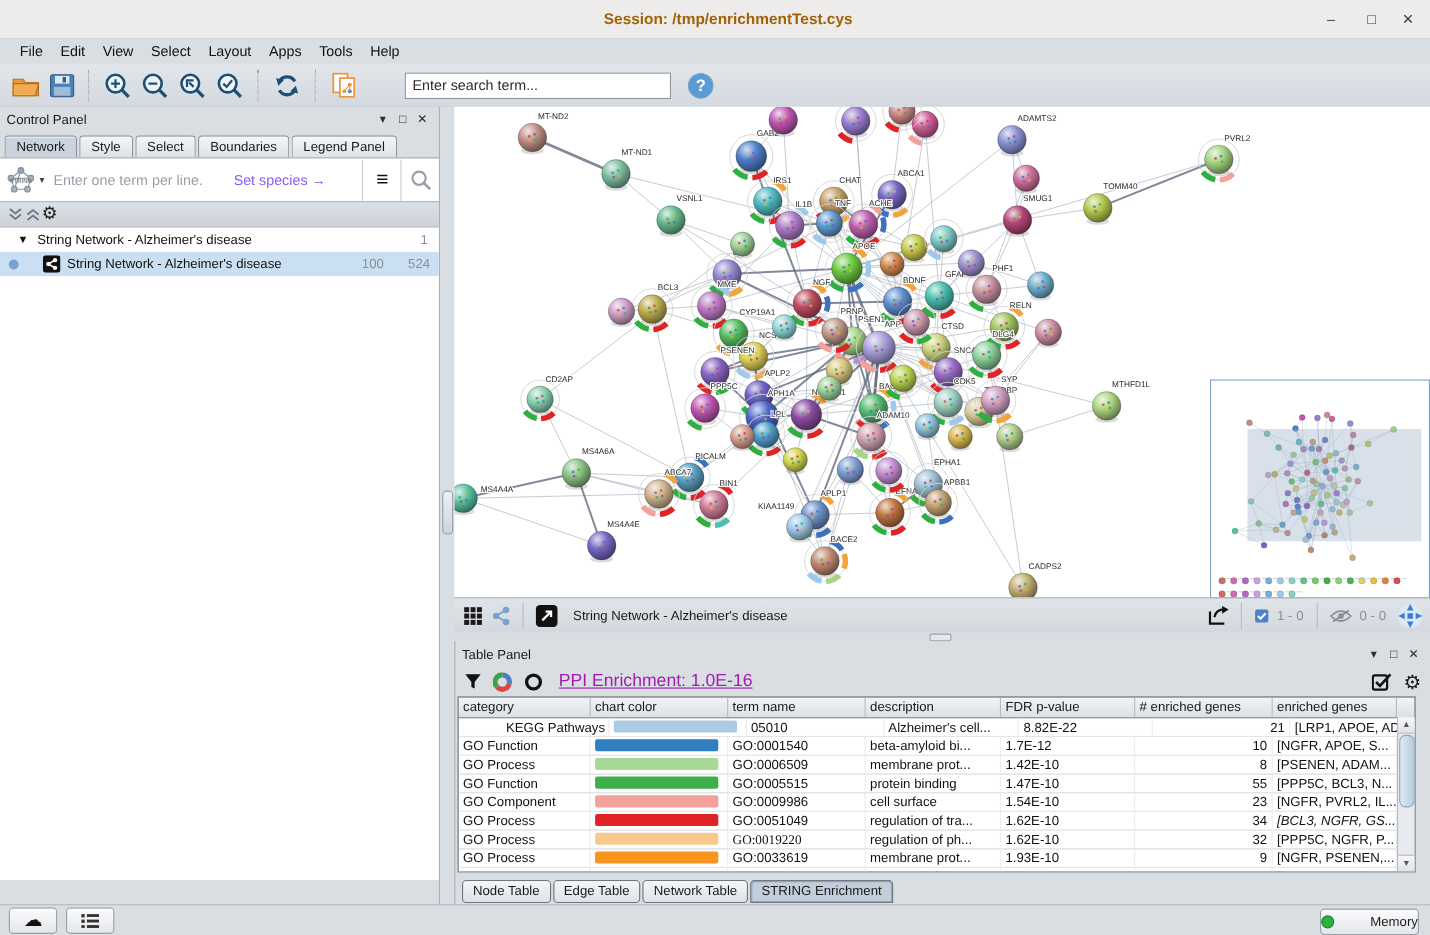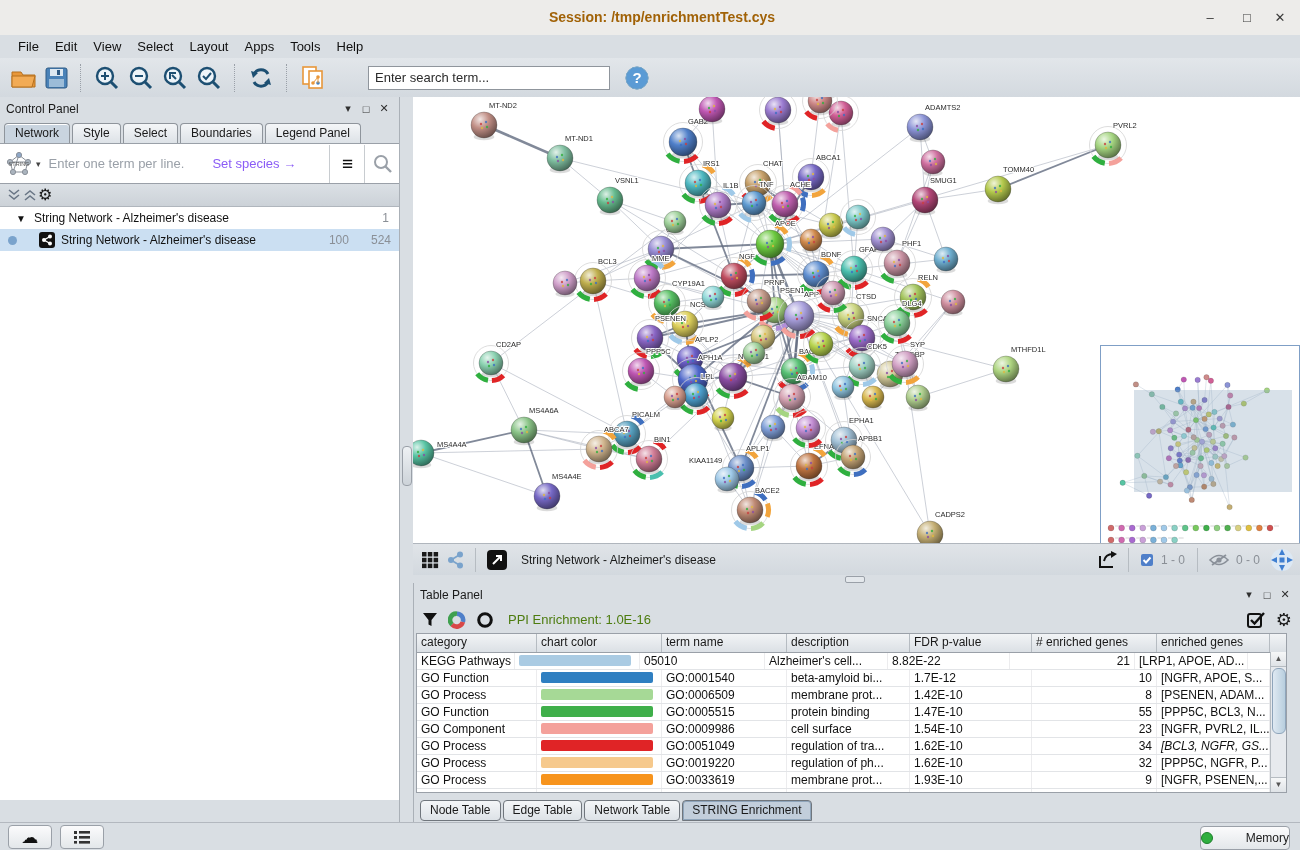--- a/index.html
+++ b/index.html
@@ -53,21 +53,21 @@
   .nt-sep{width:1px;height:24px;border-left:1px solid #b6bcc2;margin:0 6px;}
   .cnt{color:#8a8f96;font-size:12px;margin:0 6px 0 3px;}
   
   #v-split{left:400px;top:97px;width:13px;height:725px;background:#d9dee3;}
   #v-handle{left:2px;top:349px;width:8px;height:38px;border:1px solid #9aa0a8;border-radius:4px;background:linear-gradient(#eef1f4,#cdd3d9);}
   #h-split{left:413px;top:575px;width:887px;height:8px;background:#d9dee3;}
   #h-handle{left:432px;top:1px;width:18px;height:5px;border:1px solid #9aa0a8;border-radius:2px;background:#e4e8ec;}
   
   #table-panel{left:413px;top:583px;width:887px;height:239px;background:#d9dee3;border-left:1px solid #aab0b7;box-sizing:border-box;}
   #tp-toolbar{height:27px;display:flex;align-items:center;padding:0 8px;gap:10px;}
-  #ppi-label{font-size:13px;color:#4d7c0f;margin-left:4px;flex:1;}
+  #ppi-label{font-size:16px;color:#a21caf;margin-left:4px;flex:1;text-decoration:underline;}
   #enrich-table{margin-left:2px;width:869px;background:#737373;border:1px solid #9aa0a8;height:158px;overflow:hidden;position:relative;}
   .thead{display:flex;height:18px;background:linear-gradient(#f2f4f6,#dbe0e5);border-bottom:1px solid #9aa0a8;}
   .th{font-size:12px;color:#1a1a1a;padding:1px 4px;border-right:1px solid #b6bcc2;box-sizing:border-box;overflow:hidden;white-space:nowrap;}
   .trow{display:flex;height:16px;border-bottom:1px solid #e2e4e7;background:#fff;}
   .td{font-size:12px;padding:0 4px;border-right:1px solid #ececee;box-sizing:border-box;overflow:hidden;white-space:nowrap;line-height:16px;}
   .td.num{text-align:right;}
   .swatch{margin-top:2px;height:11px;width:112px;border-radius:2px;}
   #tp-scroll{position:absolute;right:0;top:18px;width:15px;height:140px;background:#e7eaee;border-left:1px solid #b6bcc2;}
   .sc-btn{height:14px;text-align:center;font-size:8px;color:#555;line-height:14px;background:linear-gradient(#f6f7f8,#dfe3e7);border-bottom:1px solid #b6bcc2;}
   .sc-btn.bottom{position:absolute;bottom:0;width:100%;border-top:1px solid #b6bcc2;border-bottom:none;}
@@ -2230,21 +2230,21 @@
         <div class="th" style="width: 120px;">category</div>
         <div class="th" style="width: 125px;">chart color</div>
         <div class="th" style="width: 125px;">term name</div>
         <div class="th" style="width: 123px;">description</div>
         <div class="th" style="width: 122px;">FDR p-value</div>
         <div class="th" style="width: 125px;"># enriched genes</div>
         <div class="th" style="width: 113px;">enriched genes</div>
       </div>
     <div id="tbody">
         <div class="trow">
-          <div class="td" style="width: 98px;">KEGG Pathways</div>
+          <div class="td" style="width: 98px; margin-left: 39px;">KEGG Pathways</div>
           <div class="td" style="width: 125px;">
             <div class="swatch" style="background: rgb(170, 203, 227);"></div>
           </div>
           <div class="td" style="width: 125px;">05010</div>
           <div class="td" style="width: 123px;">Alzheimer's cell...</div>
           <div class="td" style="width: 122px;">8.82E-22</div>
           <div class="td num" style="width: 125px;">21</div>
           <div class="td" style="width: 113px;">[LRP1, APOE, AD...</div>
         </div>
         <div class="trow">
@@ -2300,21 +2300,21 @@
           <div class="td" style="width: 123px;">regulation of tra...</div>
           <div class="td" style="width: 122px;">1.62E-10</div>
           <div class="td num" style="width: 125px;">34</div>
           <div class="td" style="width: 113px; font-style: italic;">[BCL3, NGFR, GS...</div>
         </div>
         <div class="trow">
           <div class="td" style="width: 120px;">GO Process</div>
           <div class="td" style="width: 125px;">
             <div class="swatch" style="background: rgb(246, 201, 140);"></div>
           </div>
-          <div class="td" style="width: 125px;">GO:0019220</div>
+          <div class="td" style="width: 125px; font-family: Liberation Serif, serif;">GO:0019220</div>
           <div class="td" style="width: 123px;">regulation of ph...</div>
           <div class="td" style="width: 122px;">1.62E-10</div>
           <div class="td num" style="width: 125px;">32</div>
           <div class="td" style="width: 113px;">[PPP5C, NGFR, P...</div>
         </div>
         <div class="trow">
           <div class="td" style="width: 120px;">GO Process</div>
           <div class="td" style="width: 125px;">
             <div class="swatch" style="background: rgb(247, 148, 29);"></div>
           </div>

